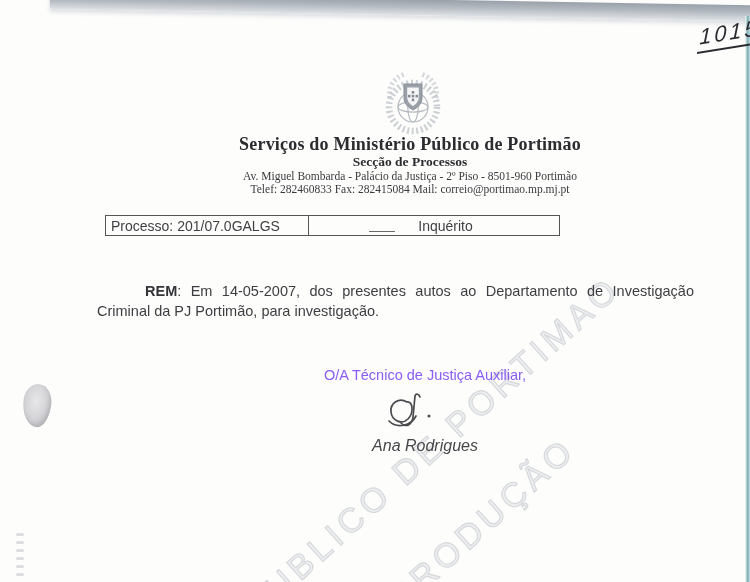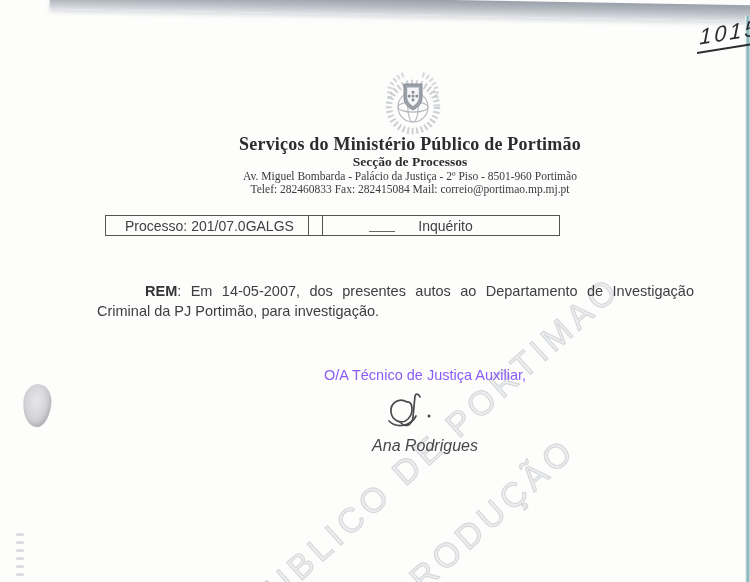--- a/index.html
+++ b/index.html
@@ -39,21 +39,21 @@
   
   .hdr{position:absolute;left:0;top:134px;width:820px;text-align:center;z-index:2;
        font-family:"Liberation Serif",serif;color:#2c2b2f;}
   .hdr .org{font-size:18px;font-weight:bold;letter-spacing:.2px;line-height:20px;}
   .hdr .sec{font-size:13.5px;font-weight:bold;line-height:16px;}
   .hdr .addr,.hdr .tel{font-size:11.5px;line-height:13px;color:#3a393d;}
   
   .case-bar{position:absolute;top:215px;left:0;width:750px;height:22px;z-index:2;font-size:14px;}
   .cb{position:absolute;top:0;height:19px;border:1.5px solid #55544f;background:transparent;
       display:flex;align-items:center;color:#403f43;padding-left:23px;}
-  .cb.process{left:105px;width:197px;padding-left:19px;}
+  .cb.process{left:105px;width:197px;padding-left:5px;}
   .cb.type{left:308px;width:227px;justify-content:center;}
   .cb.ref{left:546px;width:193px;justify-content:center;}
   .type-underscore{position:absolute;left:60px;bottom:3px;width:26px;height:1.5px;background:#6a6965;}
   
   .para{position:absolute;left:97px;top:281px;width:597px;z-index:2;
         font-size:14.5px;line-height:20px;color:#3e3d41;}
   .para .l1{text-align:justify;text-align-last:justify;text-indent:48px;}
   .para .l1 b{font-weight:bold;color:#353438;}
   
   .signoff{position:absolute;left:310px;top:367px;width:230px;text-align:center;z-index:2;

